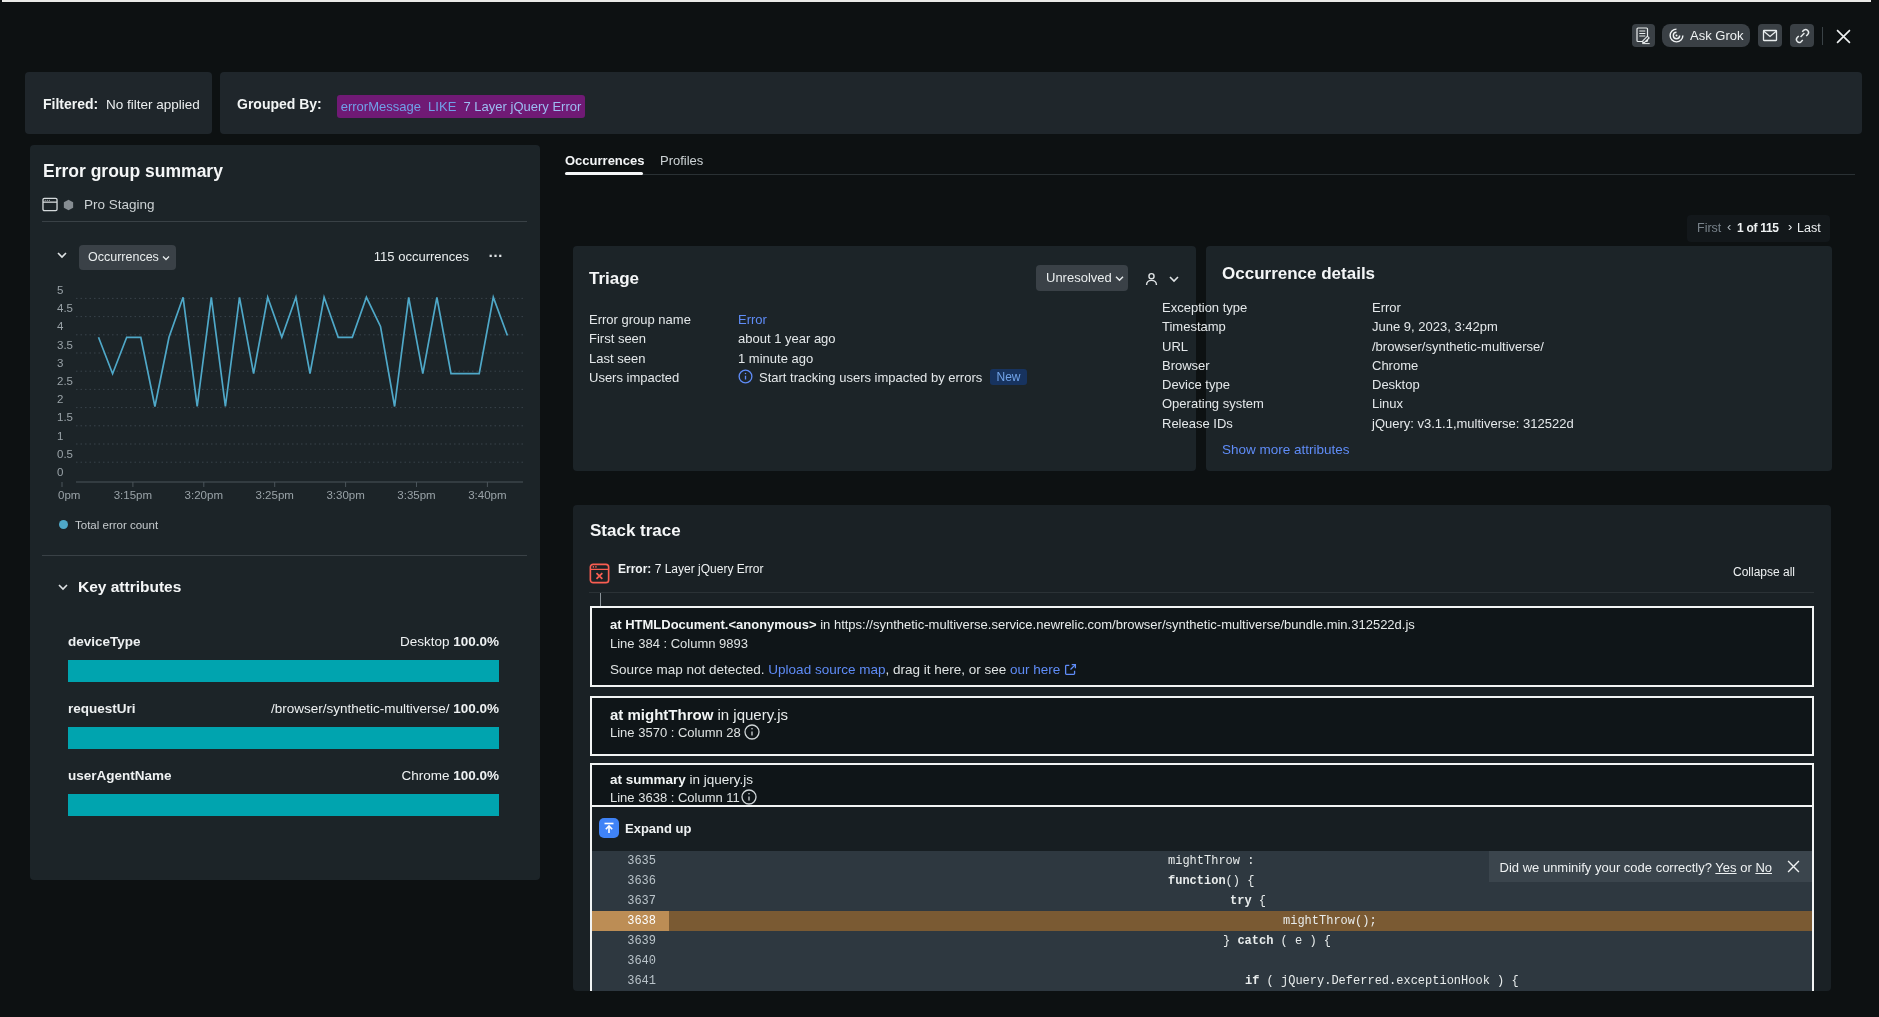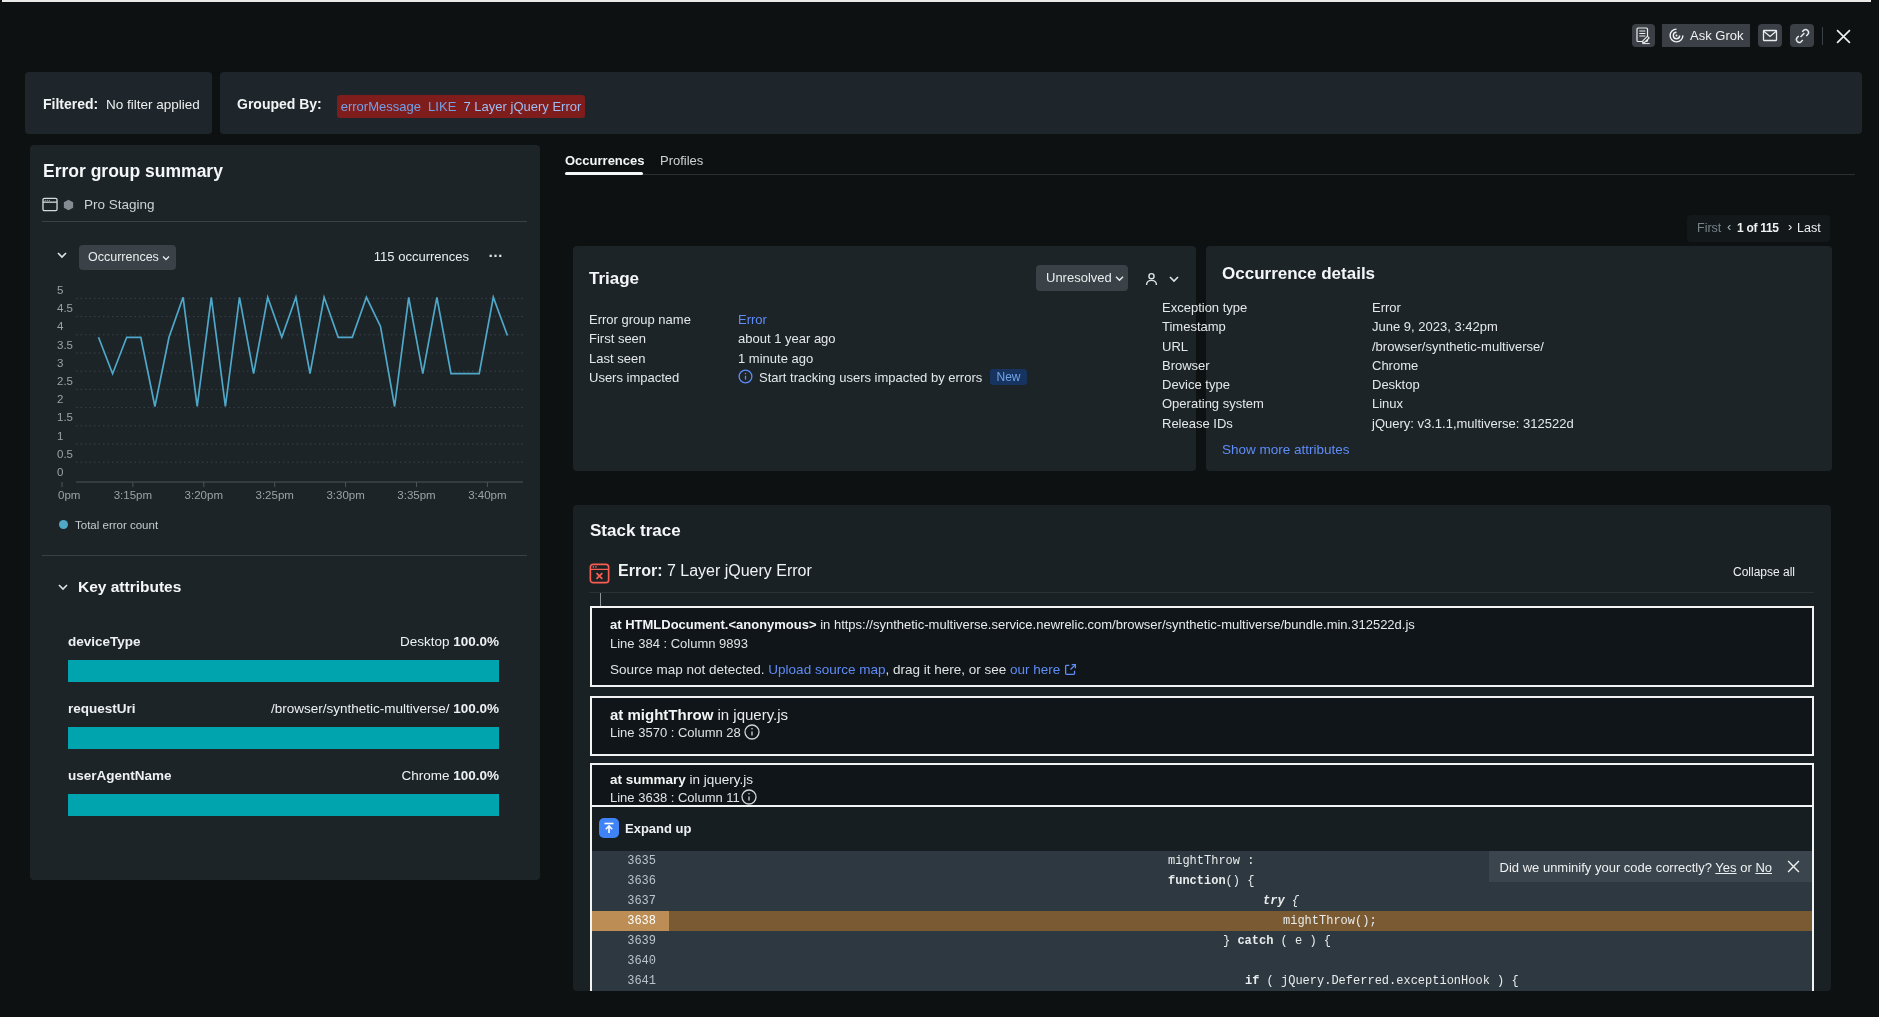--- a/index.html
+++ b/index.html
@@ -16,21 +16,21 @@
 <div class="abs" style="left:2px;top:0;width:1869px;height:2px;background:#e9e9e7;"></div>
 
 <div class="abs" style="left:1632px;top:24px;width:23px;height:23px;background:#3a4045;border-radius:4px;">
   <svg width="23" height="23" viewBox="0 0 23 23" fill="none" stroke="#e9edee" stroke-width="1.2">
     <rect x="5" y="4" width="10.5" height="13.5" rx="1"></rect>
     <path d="M7.3 7h6M7.3 9.5h6M7.3 12h6"></path>
     <path d="M10.8 16.8l4.6-4.6 1.7 1.7-4.6 4.6h-1.7z" fill="#3a4045" stroke-width="1.1"></path>
     <path d="M10.2 19.6h7.5" stroke-width="1"></path>
   </svg>
 </div>
-<div class="abs" style="left:1662px;top:24px;width:88px;height:23px;background:#3a4045;border-radius:0;color:#f0f3f4;font-size:13px;">
+<div class="abs" style="left:1662px;top:24px;width:88px;height:23px;background:#3a4045;border-radius:8px;color:#f0f3f4;font-size:13px;">
   <svg width="17" height="17" viewBox="0 0 24 24" fill="none" stroke="#f0f3f4" stroke-width="2" style="position:absolute;left:6px;top:3px;">
     <path d="M21 12a9 9 0 1 1-9-9"></path>
     <path d="M16.5 12a4.5 4.5 0 1 1-4.5-4.5"></path>
     <circle cx="12" cy="12" r="1.4" fill="#f0f3f4" stroke="none"></circle>
   </svg>
   <span style="position:absolute;left:28px;top:4px;">Ask Grok</span>
 </div>
 <div class="abs" style="left:1758px;top:24px;width:24px;height:23px;background:#3a4045;border-radius:4px;">
   <svg width="24" height="23" viewBox="0 0 24 23" fill="none" stroke="#e9edee" stroke-width="1.3">
     <rect x="5.5" y="6.5" width="13" height="10" rx="0.5"></rect>
@@ -50,21 +50,21 @@
   </svg>
 
 <div class="abs" style="left:25px;top:72px;width:187px;height:62px;background:#1f262b;border-radius:4px;">
   <div class="abs" style="left:18px;top:95px;font-size:14px;"></div>
 </div>
 <div class="abs" style="left:25px;top:72px;width:187px;height:62px;"></div>
 <div class="abs" style="left:43px;top:96px;font-size:14px;color:#f2f5f5;"><span class="b">Filtered:</span>&nbsp; <span style="font-size:13.5px;color:#eceff0;">No filter applied</span></div>
 
 <div class="abs" style="left:220px;top:72px;width:1642px;height:62px;background:#1f262b;border-radius:4px;"></div>
 <div class="abs" style="left:237px;top:96px;font-size:14px;color:#f2f5f5;font-weight:bold;">Grouped By:</div>
-<div class="abs" style="left:337px;top:95px;width:248px;height:23px;background:#7f1d1d;border-radius:3px;font-size:13px;line-height:23px;text-align:center;color:#71a0e8;">errorMessage&nbsp; LIKE&nbsp; <span style="color:#9dbdf2;">7 Layer jQuery Error</span></div>
+<div class="abs" style="left:337px;top:95px;width:248px;height:23px;background:#701a75;border-radius:3px;font-size:13px;line-height:23px;text-align:center;color:#71a0e8;">errorMessage&nbsp; LIKE&nbsp; <span style="color:#9dbdf2;">7 Layer jQuery Error</span></div>
 
 <div class="panel" style="left:30px;top:145px;width:510px;height:735px;"></div>
 <div class="abs" style="left:43px;top:161px;font-size:17.5px;font-weight:bold;color:#f4f6f7;">Error group summary</div>
 <svg class="abs" style="left:42px;top:197px;" width="16" height="15" viewBox="0 0 17 16" fill="none" stroke="#d4d9db" stroke-width="1.4">
   <rect x="1" y="1.5" width="15" height="13" rx="1.5"></rect>
   <path d="M1 5.5h15"></path>
   <circle cx="3.4" cy="3.5" r="0.55" fill="#d4d9db" stroke="none"></circle>
   <circle cx="5.6" cy="3.5" r="0.55" fill="#d4d9db" stroke="none"></circle>
   <circle cx="7.8" cy="3.5" r="0.55" fill="#d4d9db" stroke="none"></circle>
 </svg>
@@ -209,21 +209,21 @@
 
 <div class="panel" style="left:573px;top:505px;width:1258px;height:486px;background:#1a2125;"></div>
 <div class="abs" style="left:590px;top:521px;font-size:17px;font-weight:bold;color:#f4f6f7;">Stack trace</div>
 <svg class="abs" style="left:589px;top:563px;" width="21" height="21" viewBox="0 0 23 23" fill="none" stroke="#fa5e52" stroke-width="1.8">
   <rect x="1.5" y="1.5" width="20" height="20" rx="3"></rect>
   <path d="M1.5 7h20" stroke-width="1.4"></path>
   <circle cx="4.8" cy="4.3" r="0.9" fill="#fa5e52" stroke="none"></circle>
   <circle cx="7.6" cy="4.3" r="0.9" fill="#fa5e52" stroke="none"></circle>
   <path d="M8.2 11l6.4 6.4M14.6 11l-6.4 6.4" stroke-width="1.9"></path>
 </svg>
-<div class="abs" style="left:618px;top:562px;font-size:16px;color:#f0f3f4;"><span class="b">Error:</span> 7 Layer jQuery Error</div>
+<div class="abs" style="left:618px;top:562px;font-size:12px;color:#f0f3f4;"><span class="b">Error:</span> 7 Layer jQuery Error</div>
 <div class="abs" style="left:1733px;top:565px;font-size:12px;color:#eef1f2;">Collapse all</div>
 <div class="abs" style="left:589px;top:592px;width:1225px;height:1px;background:#2b3236;"></div>
 <div class="abs" style="left:600px;top:593px;width:1px;height:13px;background:#8b9499;"></div>
 
 <div class="abs" style="left:590px;top:606px;width:1224px;height:81px;background:#0f1518;border:2px solid #f2f4f4;"></div>
 <div class="abs" style="left:610px;top:617px;font-size:13px;color:#e7ebeb;"><span class="b" style="color:#f2f5f5;margin-top:12px;">at HTMLDocument.&lt;anonymous&gt;</span> in https://synthetic-multiverse.service.newrelic.com/browser/synthetic-multiverse/bundle.min.312522d.js</div>
 <div class="abs" style="left:610px;top:636px;font-size:13px;color:#dfe3e3;">Line 384 : Column 9893</div>
 <div class="abs" style="left:610px;top:662px;font-size:13.5px;color:#dfe3e3;">Source map not detected. <span class="blue">Upload source map</span>, drag it here, or see <span class="blue">our here</span>
   <svg width="13" height="13" viewBox="0 0 16 16" fill="none" stroke="#5f8cf7" stroke-width="1.6" style="vertical-align:-2px;">
     <path d="M13 9.5V13a1 1 0 0 1-1 1H3a1 1 0 0 1-1-1V4a1 1 0 0 1 1-1h3.5"></path>
@@ -260,21 +260,21 @@
   </svg>
 </div>
 <div class="abs" style="left:625px;top:821px;font-size:13px;font-weight:bold;color:#eef1f2;">Expand up</div>
 
 <div class="abs" style="left:592px;top:851px;width:1220px;height:140px;background:#2e3840;font-family:'Liberation Mono',monospace;font-size:12px;color:#e8ecec;">
   <div class="abs" style="left:0;top:60px;width:77px;height:20px;background:#bc8d55;"></div>
   <div class="abs" style="left:77px;top:60px;width:1143px;height:20px;background:#7a5a33;"></div>
   <div class="abs" style="left:0;top:0;width:64px;text-align:right;line-height:20px;color:#b9c3c9;">3635<br>3636<br>3637<br><span style="color:#ffffff;text-align:right;">3638</span><br>3639<br>3640<br>3641</div>
   <div class="abs" style="left:576px;top:0;line-height:20px;white-space:pre;">mightThrow :
 <span class="b">function</span>() {</div>
-  <div class="abs" style="left:671px;top:40px;line-height:20px;white-space:pre;font-style:italic;"><span class="b">try</span> {</div>
+  <div class="abs" style="left:638px;top:40px;line-height:20px;white-space:pre;"><span class="b">try</span> {</div>
   <div class="abs" style="left:691px;top:60px;line-height:20px;white-space:pre;">mightThrow();</div>
   <div class="abs" style="left:631px;top:80px;line-height:20px;white-space:pre;">} <span class="b">catch</span> ( e ) {</div>
   <div class="abs" style="left:653px;top:120px;line-height:20px;white-space:pre;"><span class="b">if</span> ( jQuery.Deferred.exceptionHook ) {</div>
 
   <div class="abs" style="left:897px;top:0px;width:323px;height:31px;background:#3b454d;"></div>
   <div class="abs" style="left:897px;top:9px;width:283px;text-align:right;font-family:'Liberation Sans',sans-serif;font-size:13px;color:#eef1f2;">Did we unminify your code correctly? <span style="text-decoration:underline;">Yes</span> or <span style="text-decoration:underline;">No</span></div>
   <svg class="abs" style="left:1195px;top:9px;" width="13" height="13" viewBox="0 0 12 12" stroke="#eef1f2" stroke-width="1.3" fill="none">
       <path d="M1 1l10 10M11 1L1 11"></path>
     </svg>
 </div>

